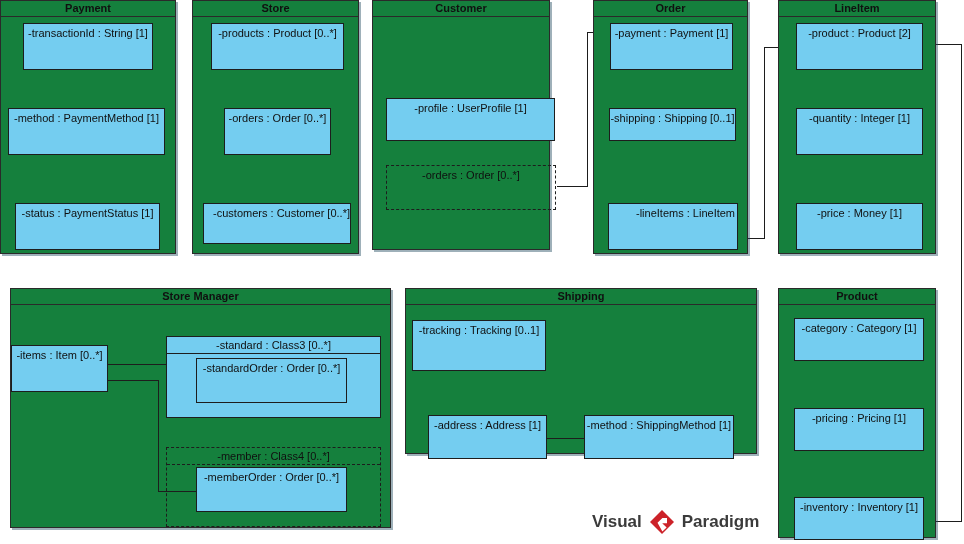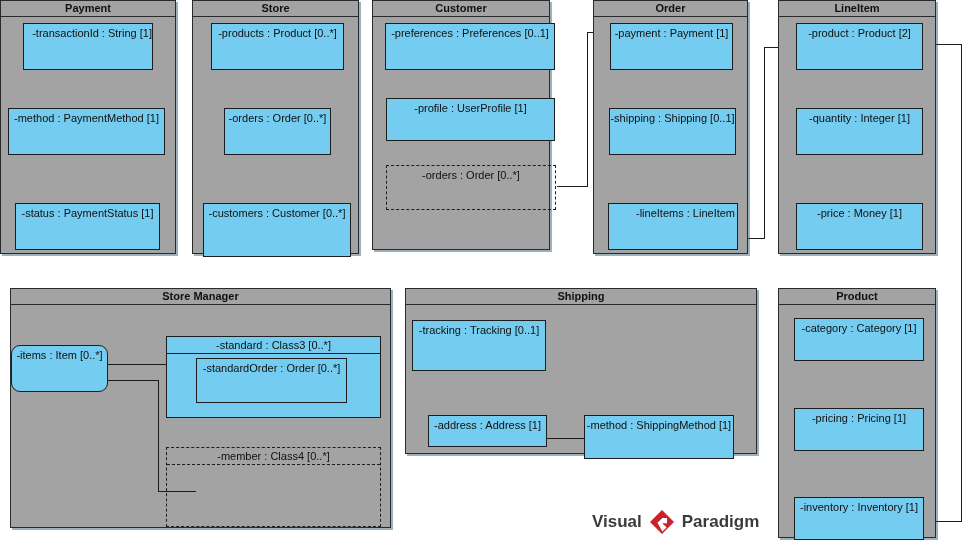--- a/index.html
+++ b/index.html
@@ -18,21 +18,21 @@
   #canvas {
     position: absolute;
     left: 0; top: 0;
     width: 964px;
     height: 544px;
   }
 
   
   .uml-class {
     position: absolute;
-    background: #a3a3a3;
+    background: #15803d;
     border: 1px solid #2a2a2a;
     box-sizing: border-box;
     box-shadow: 2px 2px 0 rgba(40,80,100,0.45);
   }
   .uml-class > .cls-header {
     height: 16px;
     line-height: 15px;
     text-align: center;
     font-size: 11px;
     font-weight: bold;
@@ -136,69 +136,66 @@
   <div class="conn v" style="left:764px; top:47px; height:192px;"></div>
   <div class="conn h" style="left:764px; top:47px; width:30px;"></div>
 
   <div class="conn h" style="left:922px; top:44px; width:40px;"></div>
   <div class="conn v" style="left:961px; top:44px; height:478px;"></div>
   <div class="conn h" style="left:922px; top:521px; width:40px;"></div>
 
   <div class="uml-class" style="left:0px; top:0px; width:176px; height:254px;">
     <div class="cls-header">Payment</div>
     <div class="cls-body">
-      <div class="attr-box" style="left:22px; top:6px; width:130px; height:47px;text-align:right;">
+      <div class="attr-box" style="left:22px; top:6px; width:130px; height:47px;">
         <span class="attr-label">-transactionId : String [1]</span>
       </div>
       <div class="attr-box" style="left:7px; top:91px; width:157px; height:47px;">
         <span class="attr-label">-method : PaymentMethod [1]</span>
       </div>
       <div class="attr-box" style="left:14px; top:186px; width:145px; height:47px;">
         <span class="attr-label">-status : PaymentStatus [1]</span>
       </div>
     </div>
   </div>
 
   <div class="uml-class" style="left:192px; top:0px; width:167px; height:254px;">
     <div class="cls-header">Store</div>
     <div class="cls-body">
       <div class="attr-box" style="left:18px; top:6px; width:133px; height:47px;">
         <span class="attr-label">-products : Product [0..*]</span>
       </div>
       <div class="attr-box" style="left:31px; top:91px; width:107px; height:47px;">
         <span class="attr-label">-orders : Order [0..*]</span>
       </div>
-      <div class="attr-box" style="left:10px; top:186px; width:148px; height:54px;">
+      <div class="attr-box" style="left:10px; top:186px; width:148px; height:41px;text-align:right;">
         <span class="attr-label">-customers : Customer [0..*]</span>
       </div>
     </div>
   </div>
 
   <div class="uml-class" style="left:372px; top:0px; width:178px; height:250px;">
     <div class="cls-header">Customer</div>
     <div class="cls-body">
-      <div class="attr-box" style="left:12px; top:6px; width:170px; height:47px;">
-        <span class="attr-label">-preferences : Preferences [0..1]</span>
-      </div>
       <div class="attr-box" style="left:13px; top:81px; width:169px; height:43px;">
         <span class="attr-label">-profile : UserProfile [1]</span>
       </div>
       <div class="attr-box dashed" style="left:13px; top:148px; width:170px; height:45px;">
         <span class="attr-label">-orders : Order [0..*]</span>
       </div>
     </div>
   </div>
 
   <div class="uml-class" style="left:593px; top:0px; width:155px; height:254px;">
     <div class="cls-header">Order</div>
     <div class="cls-body">
       <div class="attr-box" style="left:16px; top:6px; width:123px; height:47px;">
         <span class="attr-label">-payment : Payment [1]</span>
       </div>
-      <div class="attr-box" style="left:15px; top:91px; width:127px; height:47px;">
+      <div class="attr-box" style="left:15px; top:91px; width:127px; height:33px;">
         <span class="attr-label">-shipping : Shipping [0..1]</span>
       </div>
       <div class="attr-box" style="left:14px; top:186px; width:130px; height:47px;padding-left:27px;">
         <span class="attr-label">-lineItems : LineItem [1..*]</span>
       </div>
     </div>
   </div>
 
   <div class="uml-class" style="left:778px; top:0px; width:158px; height:254px;">
     <div class="cls-header">LineItem</div>
@@ -217,48 +214,51 @@
 
   <div class="uml-class" style="left:10px; top:288px; width:381px; height:240px;">
     <div class="cls-header">Store Manager</div>
     <div class="cls-body">
 
       <div class="conn h" style="left:96px; top:59px; width:89px;"></div>
       <div class="conn h" style="left:96px; top:75px; width:52px;"></div>
       <div class="conn v" style="left:147px; top:75px; height:112px;"></div>
       <div class="conn h" style="left:147px; top:186px; width:38px;"></div>
 
-      <div class="attr-box" style="left:0px; top:40px; width:97px; height:47px;border-radius:9px;">
+      <div class="attr-box" style="left:0px; top:40px; width:97px; height:47px;">
         <span class="attr-label">-items : Item [0..*]</span>
       </div>
 
       <div class="part-box" style="left:155px; top:31px; width:215px; height:82px;">
         <div class="part-header">-standard : Class3 [0..*]</div>
         <div class="attr-box" style="left:29px; top:21px; width:151px; height:45px;">
           <span class="attr-label">-standardOrder : Order [0..*]</span>
         </div>
       </div>
 
       <div class="part-box dashed" style="left:155px; top:142px; width:215px; height:80px;">
         <div class="part-header">-member : Class4 [0..*]</div>
+        <div class="attr-box" style="left:29px; top:19px; width:151px; height:45px;">
+          <span class="attr-label">-memberOrder : Order [0..*]</span>
+        </div>
       </div>
 
     </div>
   </div>
 
   <div class="uml-class" style="left:405px; top:288px; width:352px; height:166px;">
     <div class="cls-header">Shipping</div>
     <div class="cls-body">
 
       <div class="conn h" style="left:141px; top:133px; width:38px;"></div>
 
       <div class="attr-box" style="left:6px; top:15px; width:134px; height:51px;">
         <span class="attr-label">-tracking : Tracking [0..1]</span>
       </div>
-      <div class="attr-box" style="left:22px; top:110px; width:119px; height:32px;">
+      <div class="attr-box" style="left:22px; top:110px; width:119px; height:44px;">
         <span class="attr-label">-address : Address [1]</span>
       </div>
       <div class="attr-box" style="left:178px; top:110px; width:150px; height:44px;">
         <span class="attr-label">-method : ShippingMethod [1]</span>
       </div>
     </div>
   </div>
 
   <div class="uml-class" style="left:778px; top:288px; width:158px; height:250px;">
     <div class="cls-header">Product</div>

